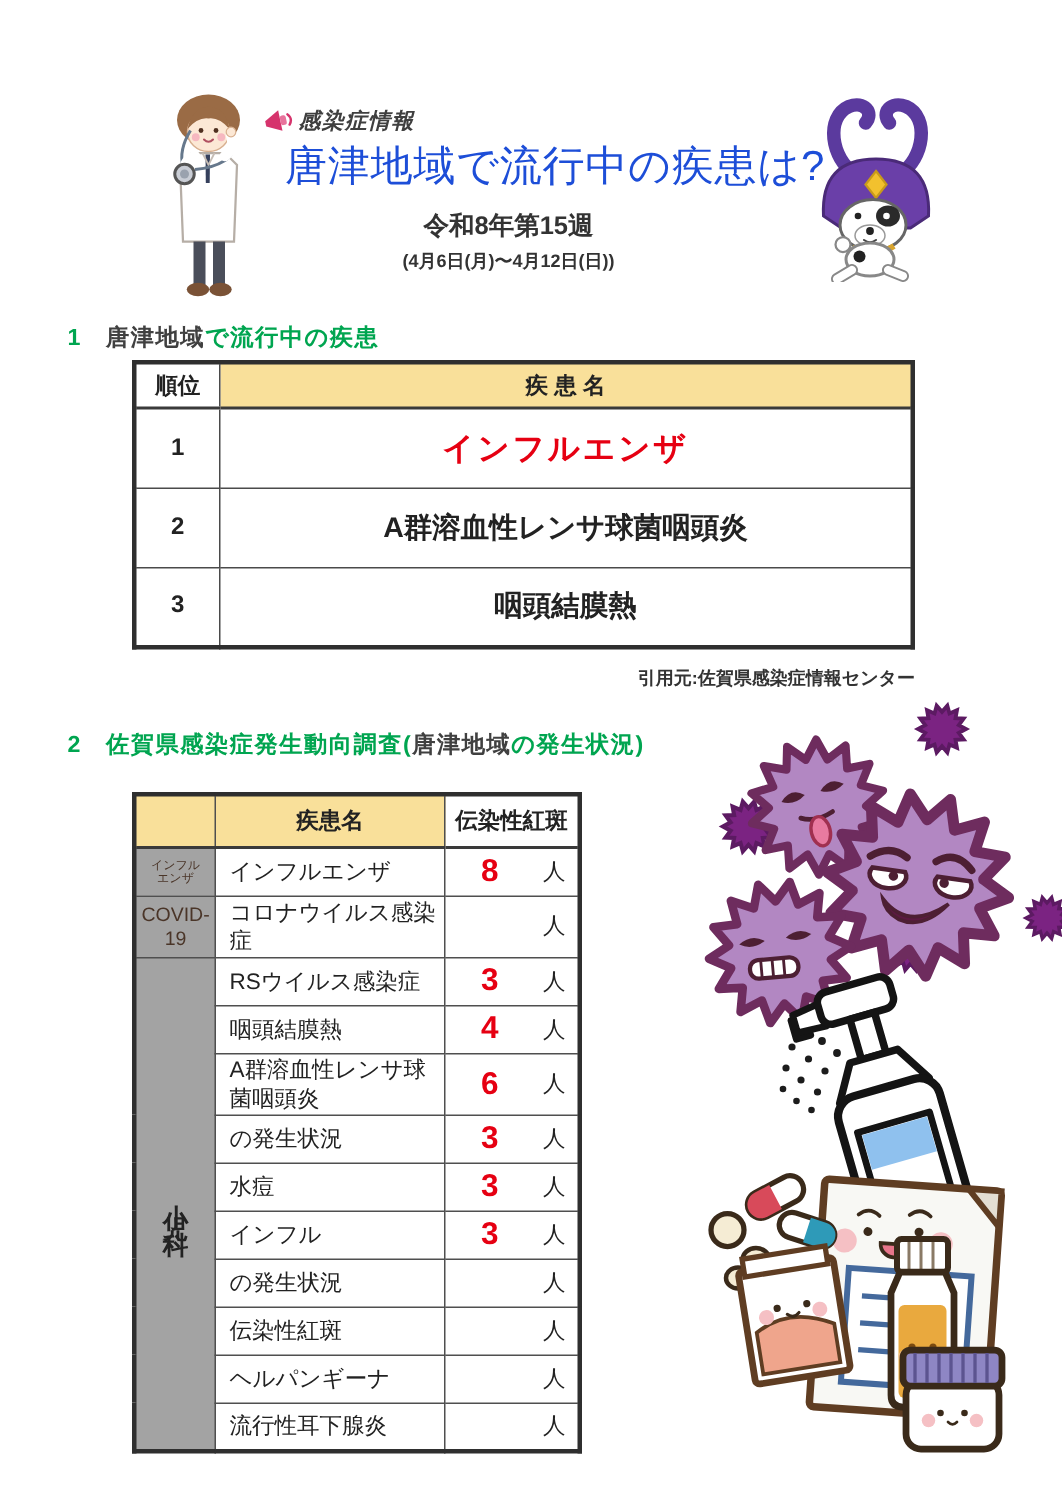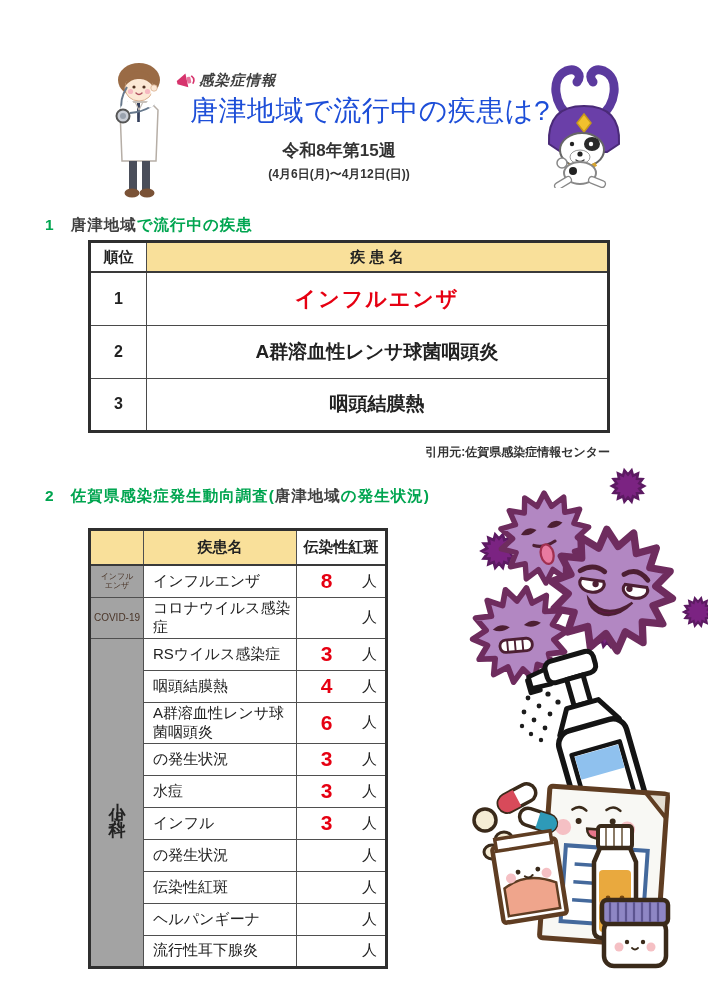--- a/index.html
+++ b/index.html
@@ -36,21 +36,21 @@
 
   
   .t2{left:88px;top:528px;width:300px;border:3px solid #2f2f2f;}
   .t2 td{border:1px solid #4f4f4f;vertical-align:middle;}
   .t2 .hd td{height:31px;font-size:15px;font-weight:bold;text-align:center;border-bottom:2px solid #3a3a3a;}
   .t2 .hd .cat-h{background:#f9e09a;}
   .t2 .hd .name-h{background:#f9e09a;}
   .t2 .body-row{height:32px;}
   .t2 .cat{width:54px;background:#a3a3a3;text-align:center;}
   .t2 .cat .cat-label{font-size:8px;line-height:1.2;color:#4a3528;white-space:pre-line;}
-  .t2 .cat .cat-label.tiny{font-size:10px;}
+  .t2 .cat .cat-label.tiny{font-size:13px;}
   .t2 .ped-label{writing-mode:vertical-rl;margin:0 auto;font-size:17px;font-weight:bold;letter-spacing:9px;color:#222;}
   .t2 .name{padding-left:9px;font-size:15px;font-weight:500;color:#222;}
   .t2 .status{width:90px;}
   .t2 .status-in{display:flex;align-items:center;}
   .t2 .count{flex:1;text-align:center;font-size:21px;font-weight:bold;color:#e60012;}
   .t2 .unit{width:22px;text-align:right;padding-right:7px;font-size:15px;color:#222;}
 
   svg{display:block;}
 </style>
 </head>

